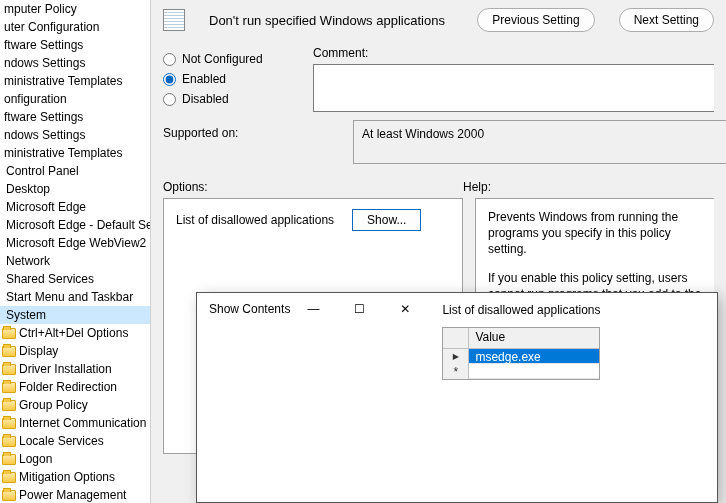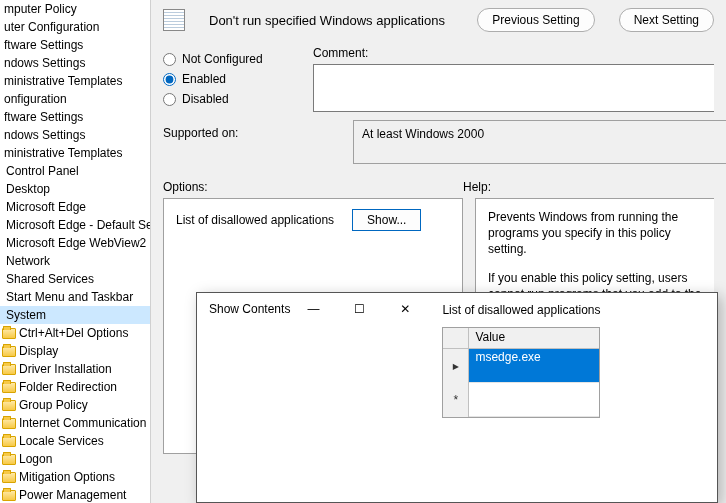--- a/index.html
+++ b/index.html
@@ -180,21 +180,21 @@
   }
   .grid-header{
     display:flex;
     background:#f0f0f0;
     border-bottom:1px solid #c0c0c0;
     font-size:12px;
   }
   .gh-sel{width:26px;border-right:1px solid #c0c0c0;height:20px;}
   .gh-val{flex:1;padding:2px 6px;}
   .grid-row{
-    display:flex;height:34px;justify-content:flex-end;
+    display:flex;height:15px;justify-content:flex-end;
   }
   .gr-sel{
     width:26px;border-right:1px solid #c0c0c0;
     background:#f0f0f0;
     display:flex;align-items:center;justify-content:center;
     font-size:10px;color:#333;
   }
   .gr-val{flex:1;padding:1px 6px;border-bottom:1px solid #e4e4e4;}
   .grid-row.sel .gr-val{
     background:#0078d7;color:#fff;

